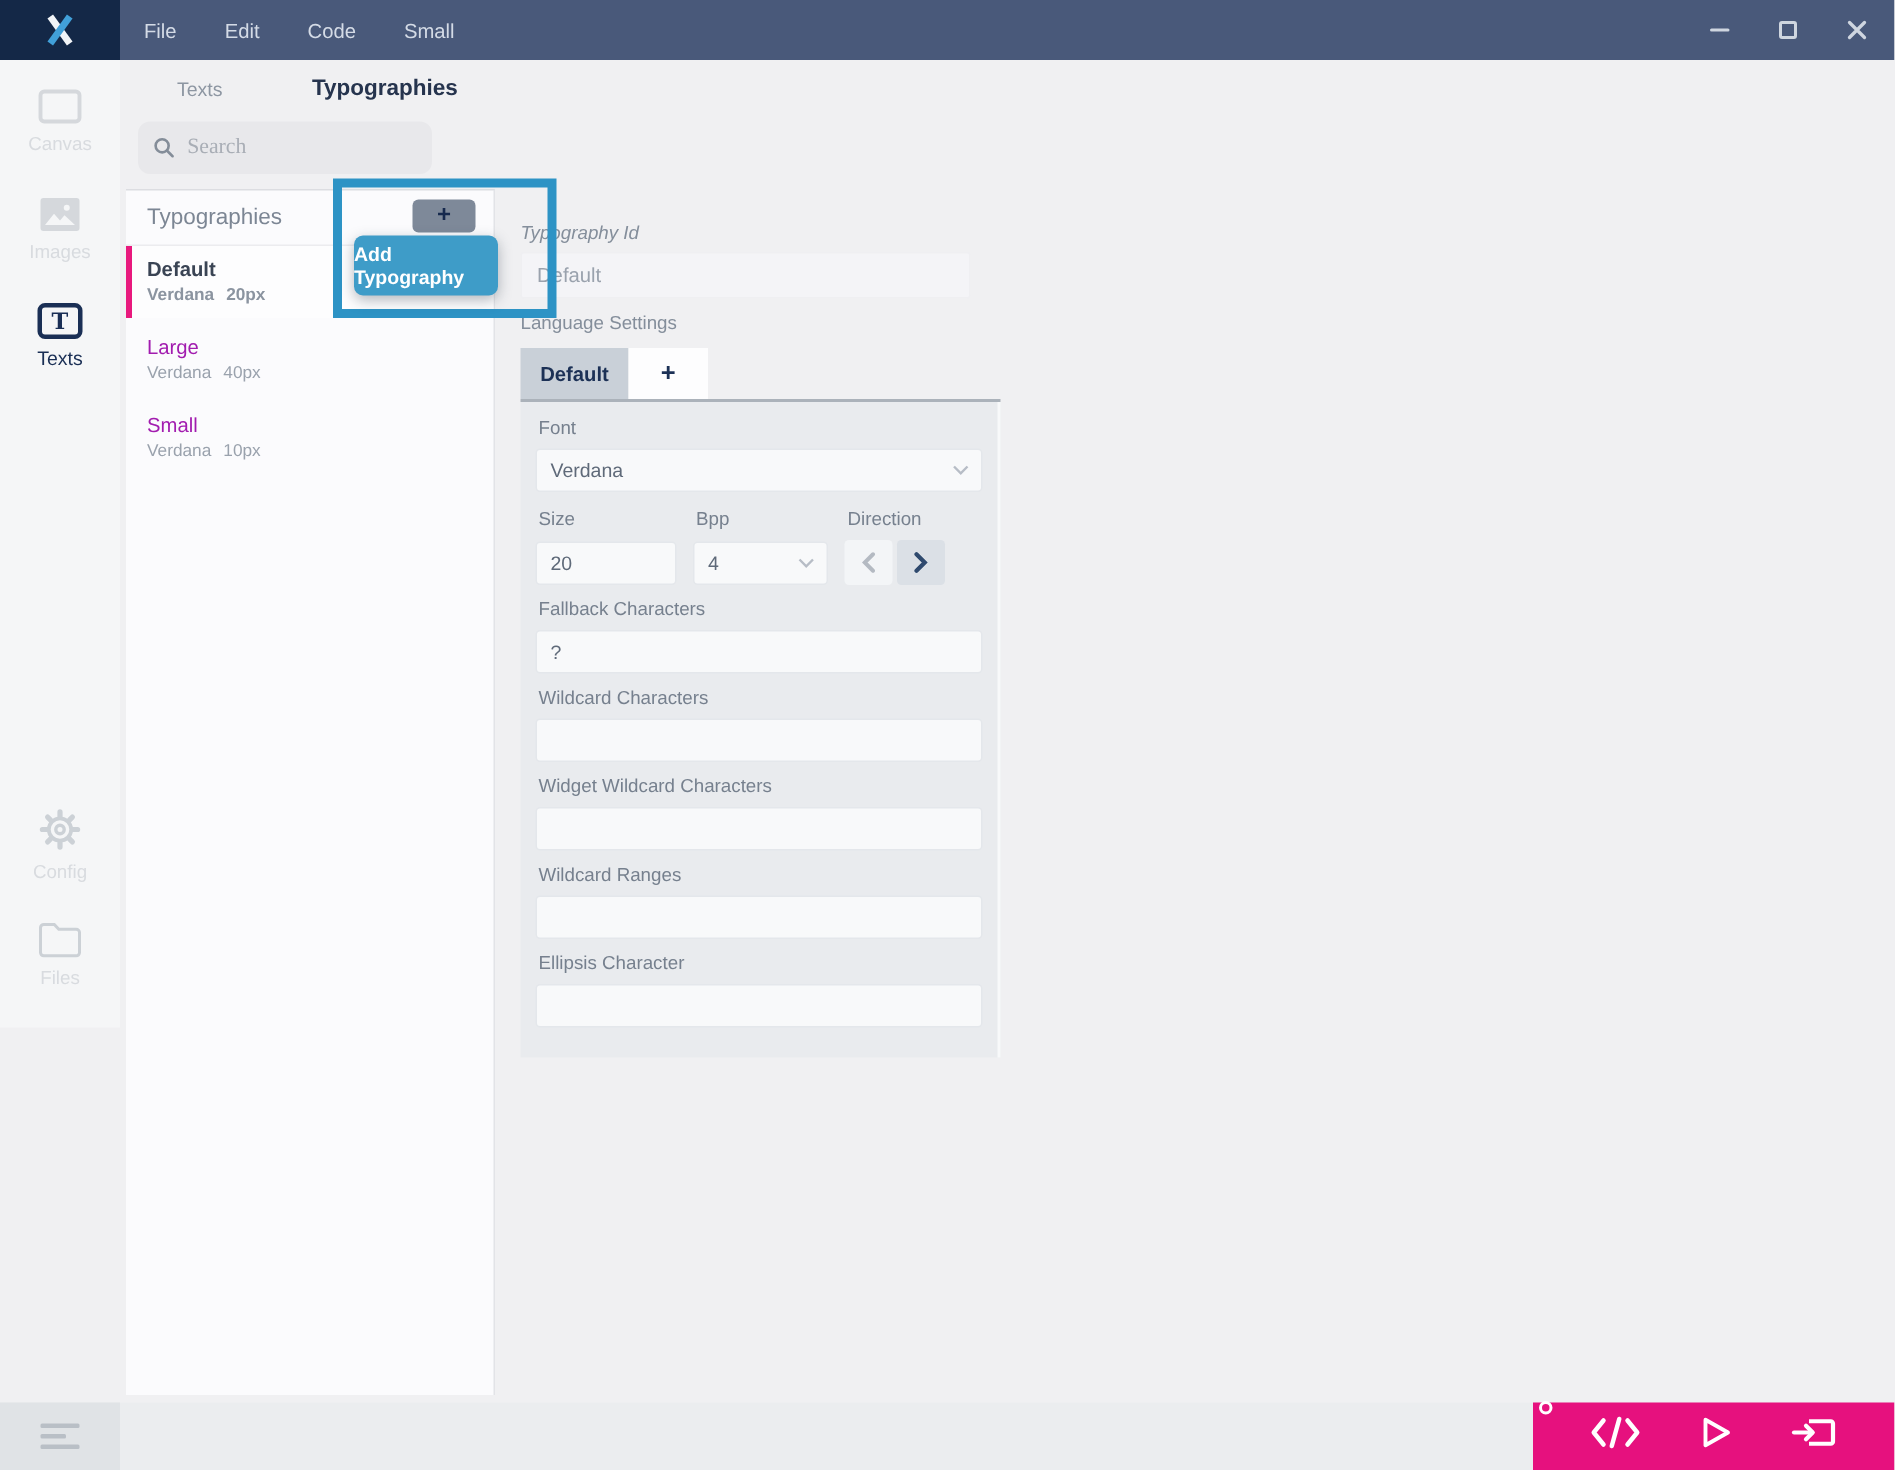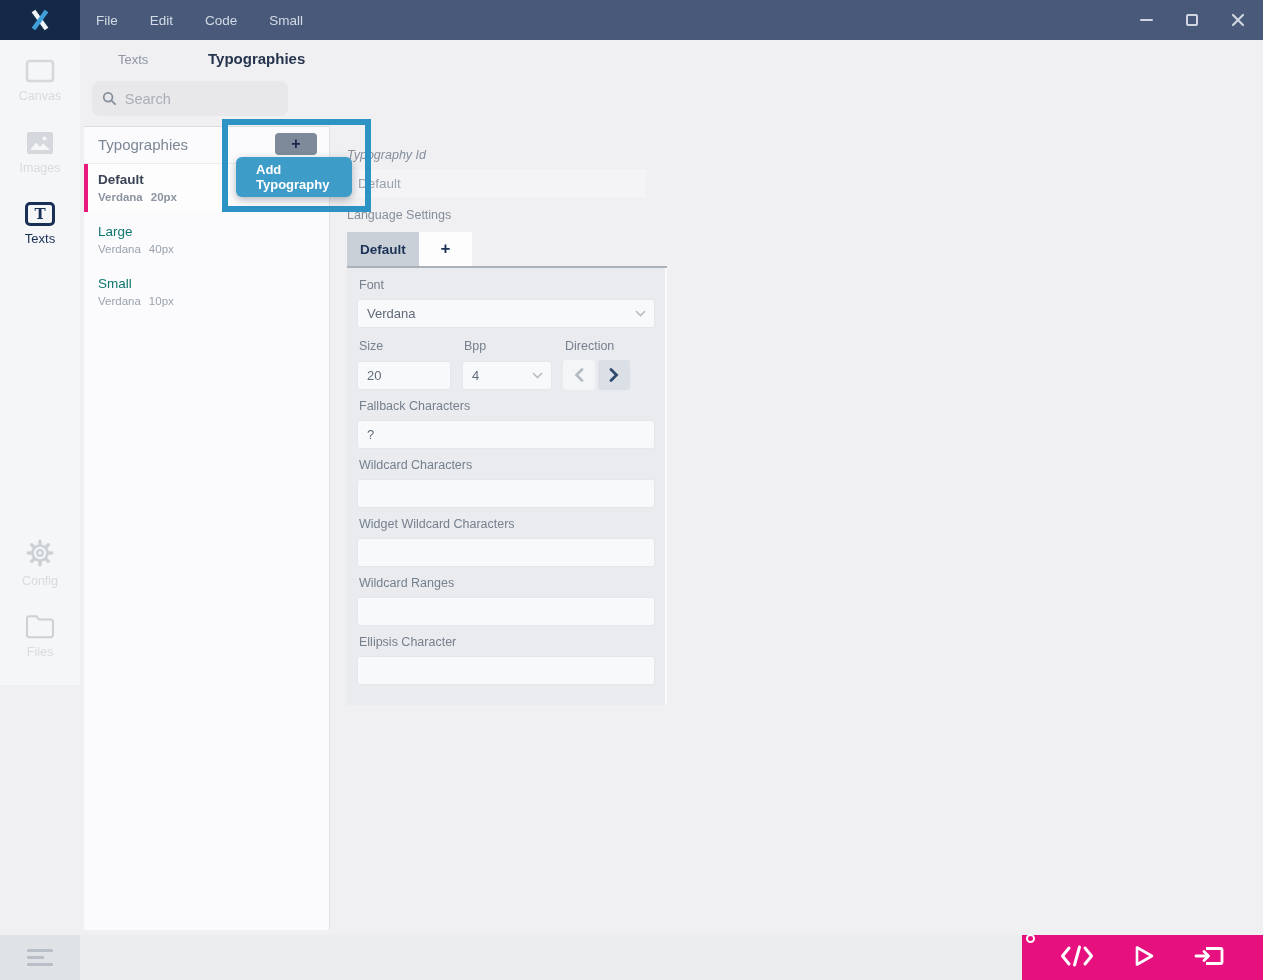--- a/index.html
+++ b/index.html
@@ -25,28 +25,28 @@
   .side-item.push { margin-top:auto; } .side-item.last { margin-top:24px; margin-bottom:26px; }
   .side-item.active .s-label { color:#1a2f55; font-size:13px; }
   .texts-box { width:30px; height:24px; border:3px solid #1a2f55; border-radius:5px; display:flex; align-items:center; justify-content:center; }
   .texts-box .tt { font-family:"DejaVu Serif",serif; font-weight:bold; font-size:15px; color:#1a2f55; line-height:1; }
 
   
   .main { position:absolute; left:80px; top:40px; width:1183px; height:895px; background:#f0f0f2; }
   .tab-texts { position:absolute; left:38px; top:12px; font-size:13px; color:#8d96a2; }
   .tab-typographies { position:absolute; left:128px; top:10px; font-size:15px; font-weight:bold; color:#26344e; }
   .search { position:absolute; left:12px; top:41px; width:196px; height:35px; background:#e8e8eb; border-radius:8px; display:flex; align-items:center; gap:8px; padding:0 10px; }
-  .search input { border:none; background:transparent; outline:none; font-size:14.5px; color:#5f6a79; width:100%; font-family:Liberation Sans, sans-serif; }
+  .search input { border:none; background:transparent; outline:none; font-size:14.5px; color:#5f6a79; width:100%; font-family:Liberation Serif, serif; }
   .search input::placeholder { color:#a9aeb6; }
 
   
   .list-panel { position:absolute; left:4px; top:86px; width:246px; height:804px; background:#fbfbfd; border-top:1px solid #dcdde1; border-right:1px solid #e2e3e7; }
   .list-header { height:37px; line-height:36px; padding-left:14px; color:#7c8694; font-size:15px; border-bottom:1px solid #ececef; }
   .list-item { position:relative; padding:8px 14px 9px; margin-bottom:4px; }
-  .list-item .name { font-size:13.5px; color:#0f766e; }
+  .list-item .name { font-size:13.5px; color:#a21caf; }
   .list-item .sub { font-size:11.5px; color:#9aa2ad; margin-top:4px; display:flex; gap:8px; }
   .list-item.selected { background:#fdfdfe; border-left:4px solid #e8187d; padding-left:10px; }
   .list-item.selected .name { color:#3a4454; font-weight:bold; }
   .list-item.selected .sub { color:#8b94a0; font-weight:bold; }
 
   
   .field-label { font-size:12.5px; color:#848e9b; }
   .ty-label { position:absolute; left:267px; top:108px;font-style:italic; }
   .ty-input { position:absolute; left:267px; top:128px; width:300px; height:31px; background:#f4f4f7; border:1px solid #efeff2; border-radius:2px; padding-left:10px; font-size:13.5px; color:#9aa2ad; font-family:"Liberation Sans",sans-serif; outline:none; }
   .ls-label { position:absolute; left:267px; top:168px; }
@@ -67,21 +67,21 @@
   .size-input { width:94px; flex:0 0 94px; }
   .bpp-select { width:90px; flex:0 0 90px; margin-left:11px; }
   .dir-group { display:flex; margin-left:11px; gap:3px; }
   .dir-btn { width:32px; height:30px; border-radius:3px; display:flex; align-items:center; justify-content:center; }
   .dir-left { background:#f3f5f7; }
   .dir-right { background:#dbe0e6; }
 
   
   .highlight { position:absolute; left:222px; top:119px; width:149px; height:93px; border:6px solid #2d93c5; z-index:50; }
   .plus-btn { position:absolute; left:47px; top:8px; width:42px; height:22px; background:#7e8999; border-radius:4px; color:#16294d; font-weight:bold; font-size:16px; line-height:1; display:flex; align-items:center; justify-content:center; }
-  .tooltip { position:absolute; left:8px; top:32px; width:116px; height:40px; background:#3e9cc8; border-radius:6px; color:#ffffff; font-weight:600; font-size:13px; display:flex; align-items:center; justify-content:center; box-shadow:0 3px 9px rgba(40,55,70,.35);padding-left:20px; }
+  .tooltip { position:absolute; left:8px; top:32px; width:96px; height:40px; background:#3e9cc8; border-radius:6px; color:#ffffff; font-weight:600; font-size:13px; display:flex; align-items:center; justify-content:center; box-shadow:0 3px 9px rgba(40,55,70,.35); }
 
   
   .bottombar { position:absolute; left:0; top:935px; width:1263px; height:45px; background:#ebedef; z-index:20; }
   .bb-left { position:absolute; left:0; top:0; width:80px; height:45px; background:#e0e3e6; display:flex; align-items:center; justify-content:center; }
   .hamburger { display:flex; flex-direction:column; gap:4px; width:26px; }
   .hamburger i { display:block; height:3px; background:#b9bfc6; border-radius:1px; }
   .hamburger i.short { width:17px; }
   .bb-pink { position:absolute; right:0; top:0; width:241px; height:45px; background:#e6117e; display:flex; align-items:center; justify-content:space-evenly; }
   .ring { position:absolute; left:1026px; top:-1px; width:9px; height:9px; border:2px solid #ffffff; border-radius:50%; }
 </style>

